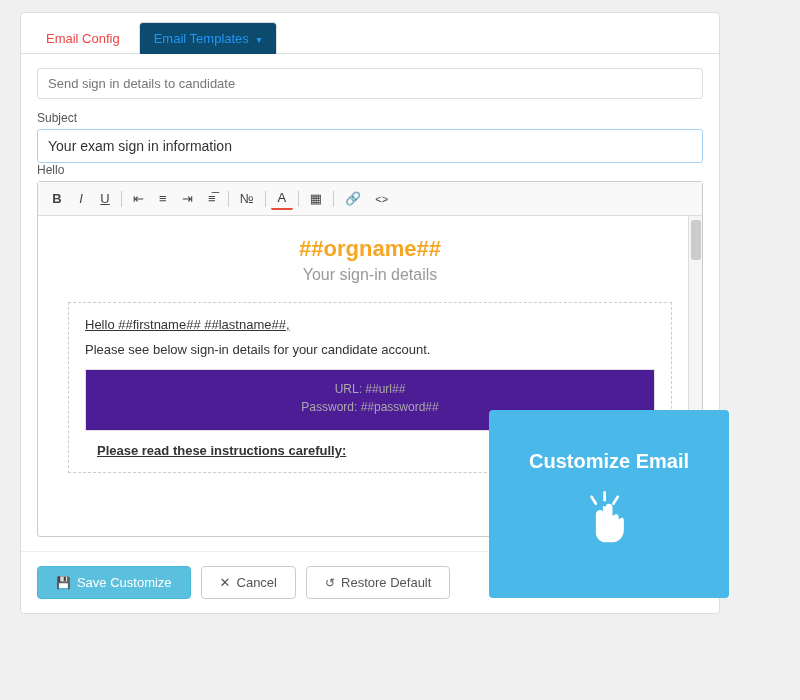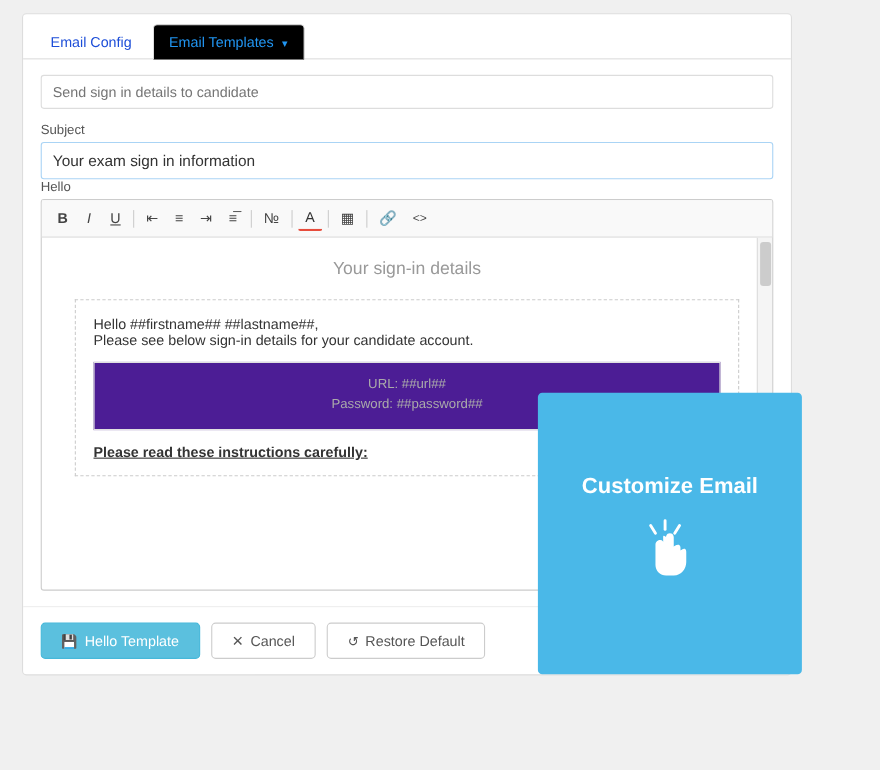--- a/index.html
+++ b/index.html
@@ -30,30 +30,30 @@
       padding-top: 8px;
     }
 
     .tab {
       padding: 8px 14px;
       cursor: pointer;
       font-size: 13px;
       border: 1px solid transparent;
       border-bottom: none;
       border-radius: 4px 4px 0 0;
-      color: #1d4ed8;
+      color: #ef4444;
       margin-right: 4px;
       background: transparent;
       position: relative;
       bottom: -1px;
     }
 
     .tab.active {
       border-color: #ddd;
-      background: #000000;
+      background: #0c4a6e;
       color: #2196f3;
       border-bottom-color: #fff;
     }
 
     .tab .dropdown-arrow {
       font-size: 10px;
       margin-left: 4px;
     }
 
     .form-body {
@@ -162,22 +162,23 @@
       margin-bottom: 18px;
     }
 
     .email-box {
       border: 1px dashed #ccc;
       padding: 14px 16px;
       margin-bottom: 10px;
     }
 
     .email-greeting {
-      margin-bottom: 0;
-      font-size: 13px;
+      margin-bottom: 10px;
+      font-size: 13px;
+      text-decoration: underline;
     }
 
     .email-body-text {
       margin-bottom: 12px;
       font-size: 13px;
     }
 
     .credentials-box {
       background: #4c1d95;
       border: 1px solid #e0e0e0;
@@ -189,20 +190,21 @@
     }
 
     .credentials-box div {
       margin-bottom: 4px;
     }
 
     .email-instructions {
       font-weight: bold;
       text-decoration: underline;
       font-size: 13px;
+      margin-left: 12px;
     }
 
     .footer-actions {
       display: flex;
       align-items: center;
       gap: 10px;
       padding: 14px 16px;
       border-top: 1px solid #eee;
     }
 
@@ -232,23 +234,23 @@
     .btn-default {
       background: #fff;
       color: #555;
       border-color: #ccc;
     }
 
     
     .customize-overlay {
       position: absolute;
       right: -10px;
-      bottom: 0;
+      bottom: 15px;
       width: 240px;
-      height: 256px;
+      height: 188px;
       background: #4ab8e8;
       border-radius: 4px;
       display: flex;
       flex-direction: column;
       align-items: center;
       justify-content: center;
       color: #fff;
       z-index: 10;
     }
 
@@ -309,20 +311,21 @@
         <button class="toolbar-btn" style="color:#333; border-bottom: 2px solid #e74c3c;">A</button>
         <div class="toolbar-sep"></div>
         <button class="toolbar-btn">▦</button>
         <div class="toolbar-sep"></div>
         <button class="toolbar-btn">🔗</button>
         <button class="toolbar-btn" style="font-size:11px;">&lt;&gt;</button>
       </div>
 
       <div class="editor-content" style="position:relative;">
         <div class="email-preview">
+          <div class="email-orgname">##orgname##</div>
           <div class="email-signin-details">Your sign-in details</div>
 
           <div class="email-box">
             <div class="email-greeting">Hello ##firstname## ##lastname##,</div>
             <div class="email-body-text">Please see below sign-in details for your candidate account.</div>
 
             <div class="credentials-box">
               <div>URL: ##url##</div>
               <div>Password: ##password##</div>
             </div>
@@ -334,21 +337,21 @@
         <div style="position:absolute; right:0; top:0; width:14px; height:100%; background:#f5f5f5; border-left:1px solid #ddd;">
           <div style="width:10px; height:40px; background:#ccc; border-radius:3px; margin:4px auto;"></div>
         </div>
       </div>
     </div>
   </div>
 
   <div class="footer-actions">
     <button class="btn btn-primary">
       <span style="font-size:12px;">💾</span>
-      <span>Hello Template</span>
+      <span>Save Customize</span>
     </button>
     <button class="btn btn-secondary">
       <span>✕</span>
       <span>Cancel</span>
     </button>
     <button class="btn btn-default">
       <span style="font-size:12px;">↺</span>
       <span>Restore Default</span>
     </button>
   </div>

